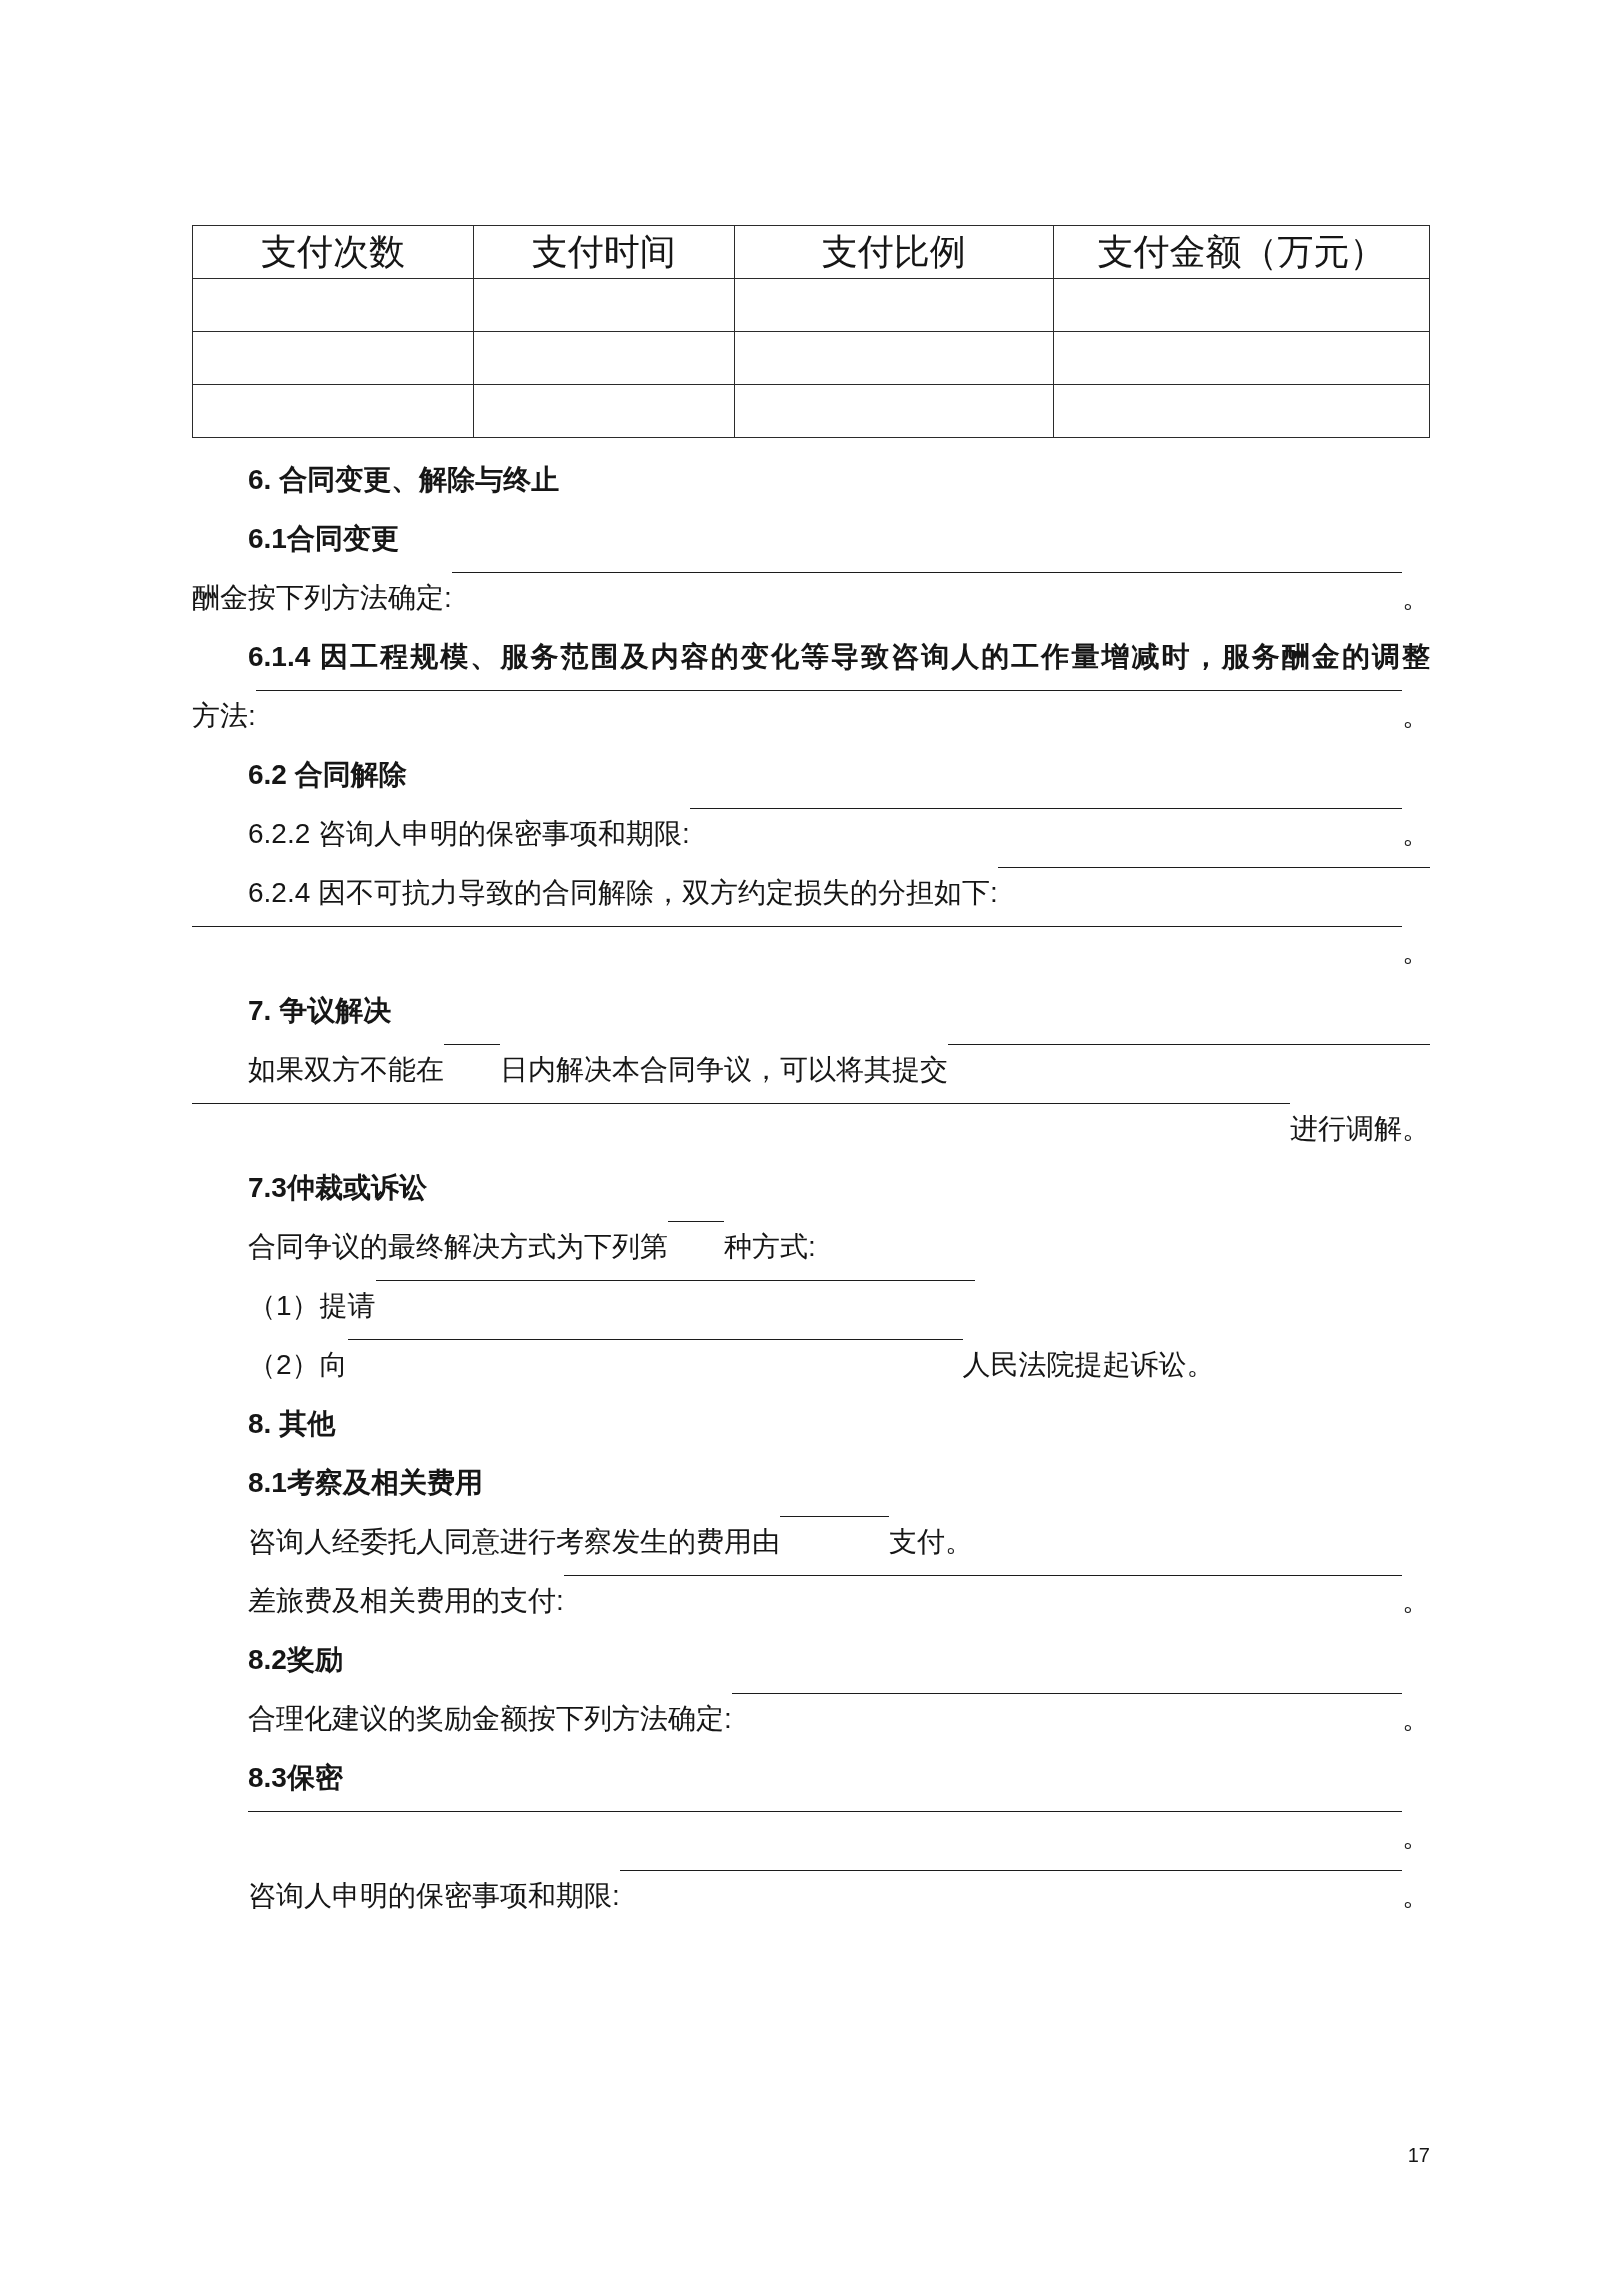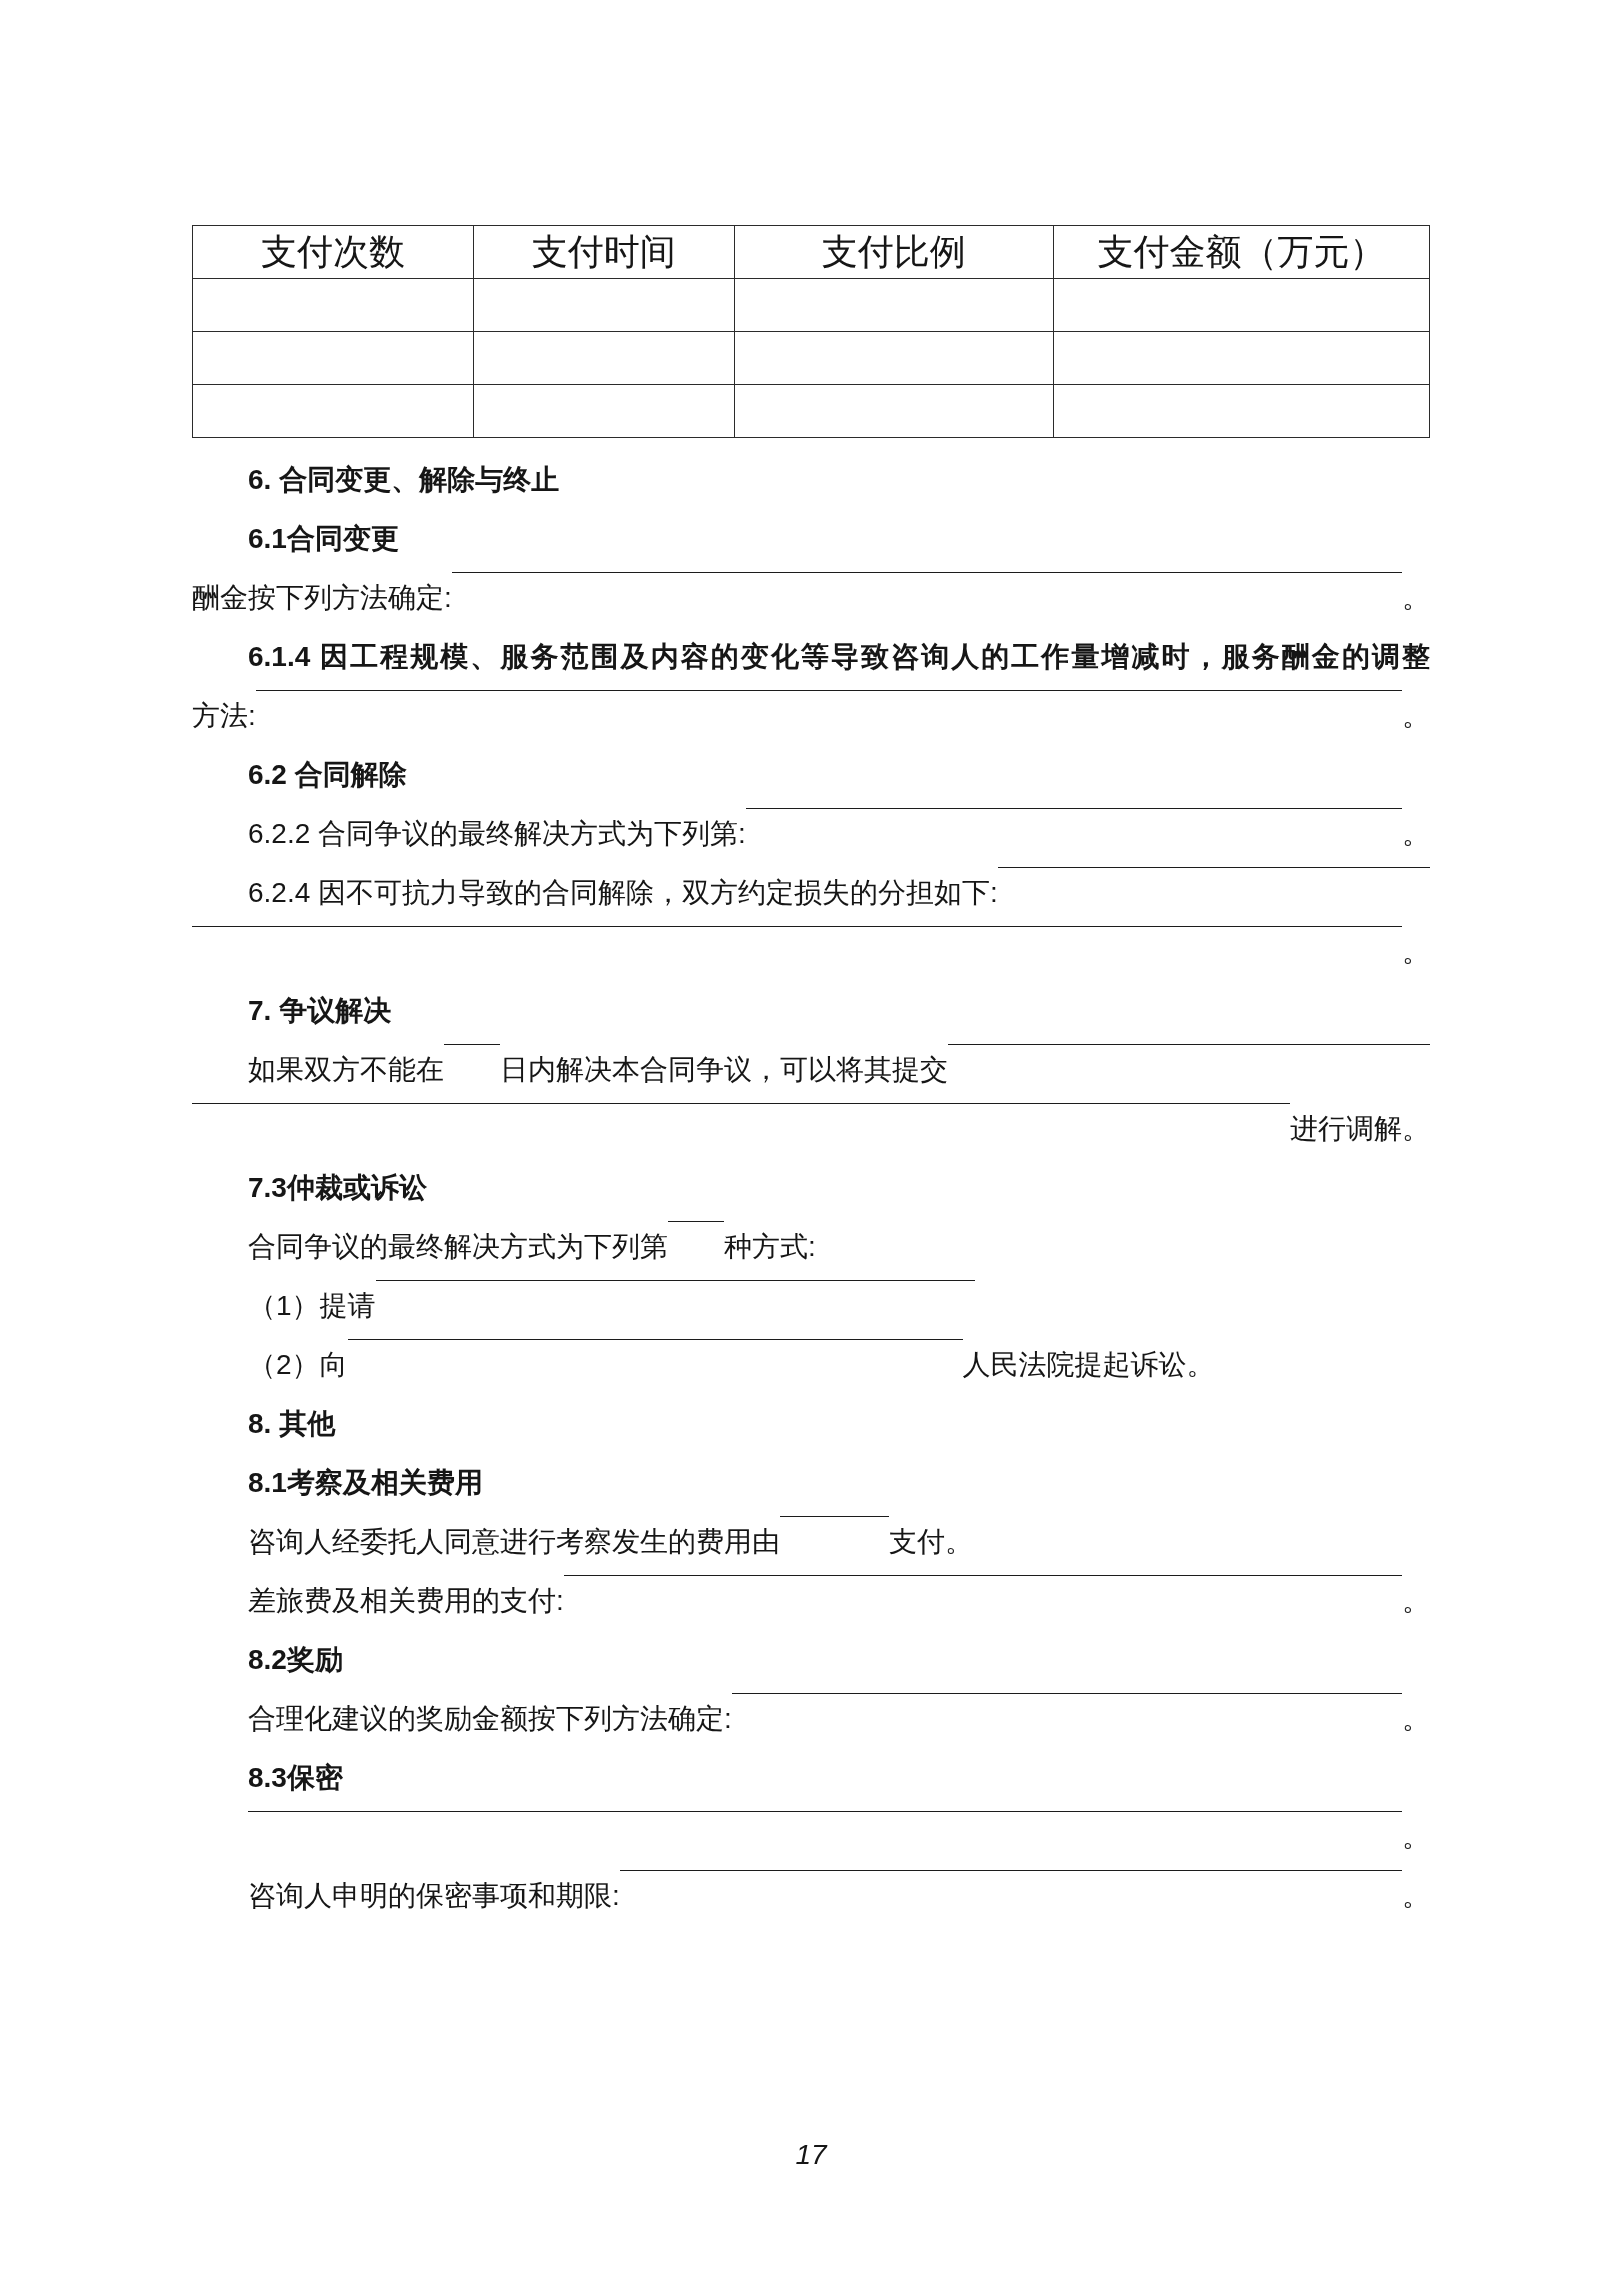--- a/index.html
+++ b/index.html
@@ -41,21 +41,21 @@
     position:relative;top:3.6px;
     height:0.9px;
   }
   .grow{flex:1 1 auto;}
   .w62{width:56px;}
   .w120{width:109px;}
   .w662{width:599px;}
   .w680{width:615px;}
   .pageno{
     position:absolute;left:192px;top:2137px;width:1238px;
-    text-align:center;font-size:28px;line-height:36px;color:#161616;font-style:italic;
+    text-align:right;font-size:20px;line-height:36px;color:#161616;
   }
 </style>
 </head>
 <body>
 
 <div class="page">
   <div class="content">
 
     <table class="paytable">
       <colgroup>
@@ -109,21 +109,21 @@
 
       <div class="ln flex">
         <span>方法:</span>
           <span class="blank grow"></span>
           <span>。</span>
       </div>
 
       <div class="ln ind"><span>6.2 合同解除</span></div>
 
       <div class="ln flex pad">
-        <span>6.2.2 合同争议的最终解决方式为下列第:</span>
+        <span>6.2.2 咨询人申明的保密事项和期限:</span>
           <span class="blank grow"></span>
           <span>。</span>
       </div>
 
       <div class="ln flex pad">
         <span>6.2.4 因不可抗力导致的合同解除，双方约定损失的分担如下:</span>
           <span class="blank grow"></span>
       </div>
 
       <div class="ln flex">

